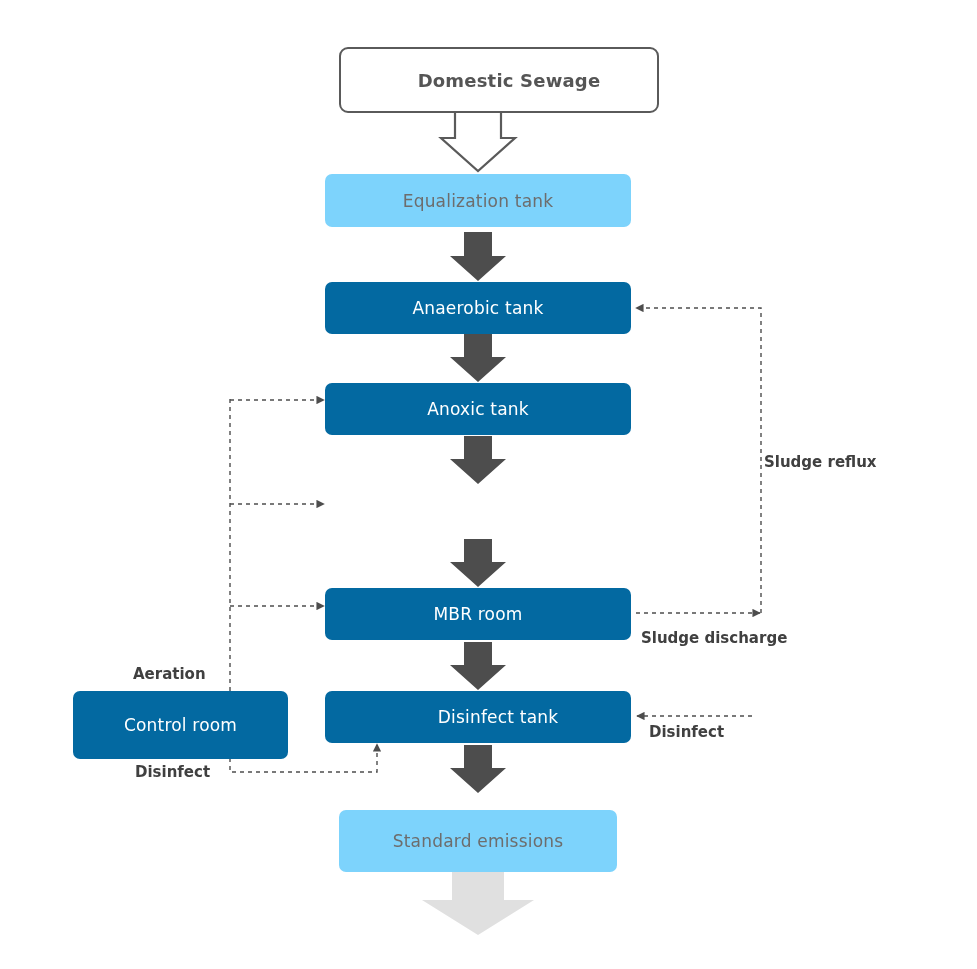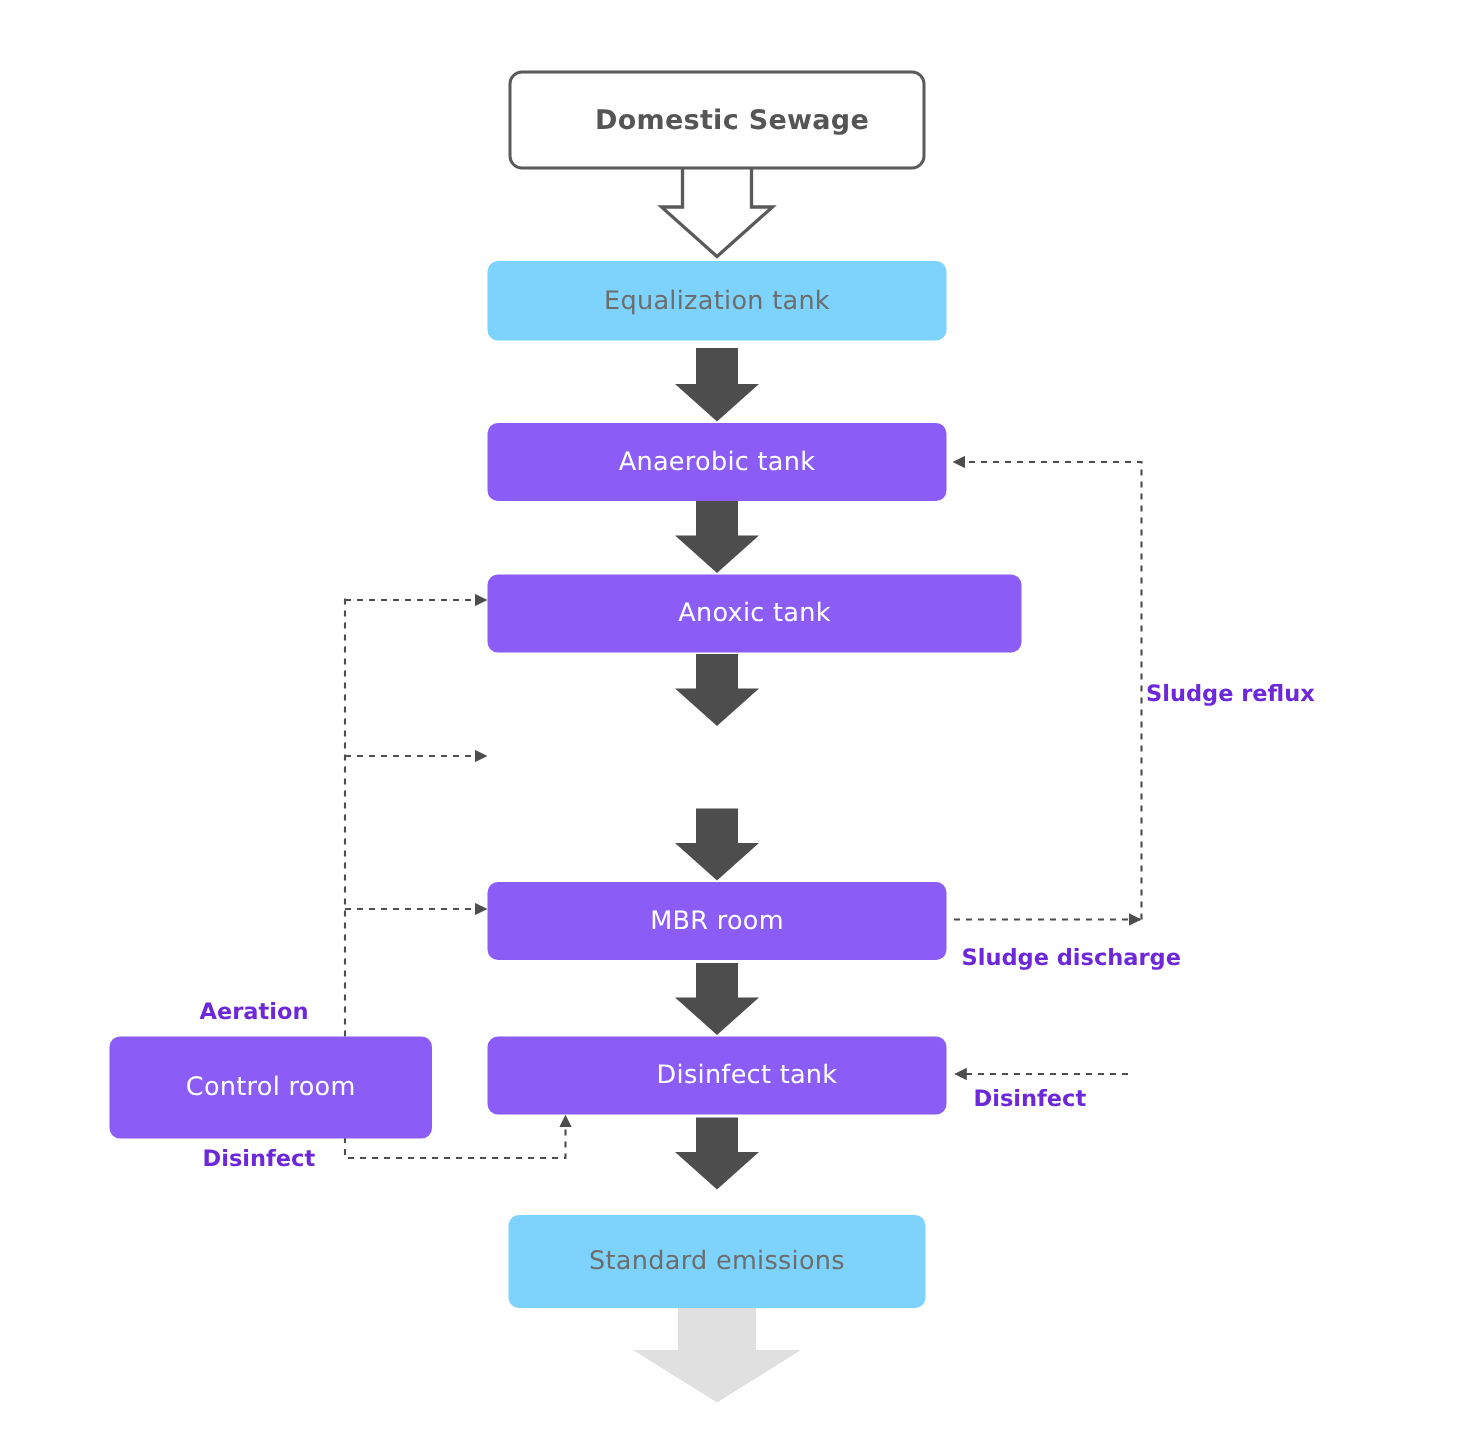--- a/index.html
+++ b/index.html
@@ -27,40 +27,40 @@
     box-sizing: border-box;
     display: flex;
     align-items: center;
     justify-content: center;
     border-radius: 7px;
     font-size: 17px;
     letter-spacing: 0.2px;
     white-space: nowrap;
   }
   .node-blue {
-    background: #8b5cf6;
+    background: #0369a1;
     color: #ffffff;
   }
   .node-gray {
     background: #7dd3fc;
     color: #6d6d6d;
   }
   .node-outline {
     background: #ffffff;
     color: #555555;
     border: 2px solid #5a5a5a;
     font-weight: bold;
     font-size: 18px;
     border-radius: 9px;
   }
   .edge-label {
     position: absolute;
     font-size: 15px;
     font-weight: bold;
-    color: #6d28d9;
+    color: #404040;
     white-space: nowrap;
   }
 </style>
 </head>
 <body>
 
 <div id="canvas">
 
   <svg id="svg-layer" viewBox="0 0 977 969" xmlns="http://www.w3.org/2000/svg">
     <defs>
@@ -130,33 +130,33 @@
 
     <g>
       <path d="M 230 606 L 324 606" fill="none" stroke="#4d4d4d" stroke-width="1.4" stroke-dasharray="4,4" marker-end="url(#arrowDashed)"></path>
     </g>
 
     <g>
       <path d="M 230 742 L 230 772 L 377 772 L 377 744" fill="none" stroke="#4d4d4d" stroke-width="1.4" stroke-dasharray="4,4" marker-end="url(#arrowDashed)"></path>
     </g>
   </svg>
 
-  <div class="node node-outline" style="left:339px; top:47px; width:278px; height:66px;padding-left:20px;">
+  <div class="node node-outline" style="left:339px; top:47px; width:320px; height:66px;padding-left:20px;">
     <span>Domestic Sewage</span>
   </div>
 
   <div class="node node-gray" style="left:325px; top:174px; width:306px; height:53px;">
     <span>Equalization tank</span>
   </div>
 
   <div class="node node-blue" style="left:325px; top:282px; width:306px; height:52px;">
     <span>Anaerobic tank</span>
   </div>
 
-  <div class="node node-blue" style="left:325px; top:383px; width:356px; height:52px;">
+  <div class="node node-blue" style="left:325px; top:383px; width:306px; height:52px;">
     <span>Anoxic tank</span>
   </div>
 
 
   <div class="node node-blue" style="left:325px; top:588px; width:306px; height:52px;">
     <span>MBR room</span>
   </div>
 
   <div class="node node-blue" style="left:325px; top:691px; width:306px; height:52px;padding-left:40px;">
     <span>Disinfect tank</span>

